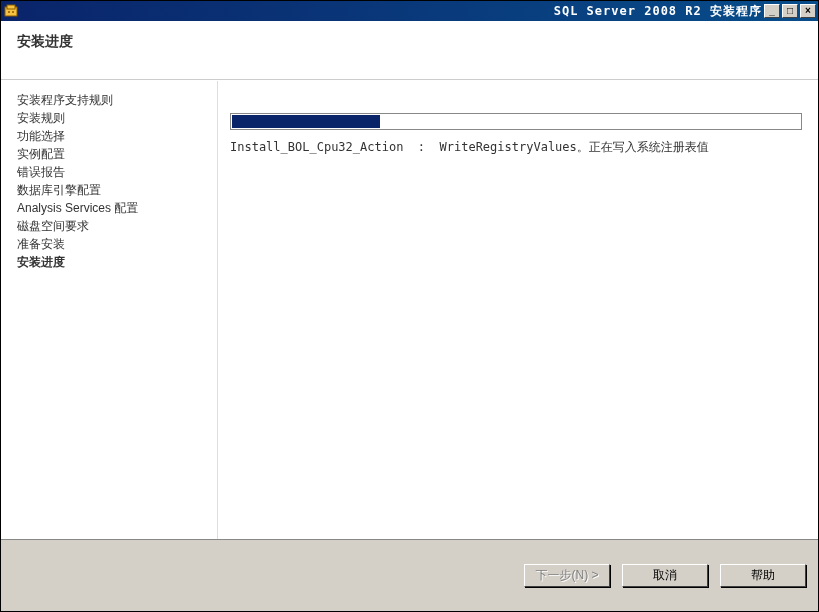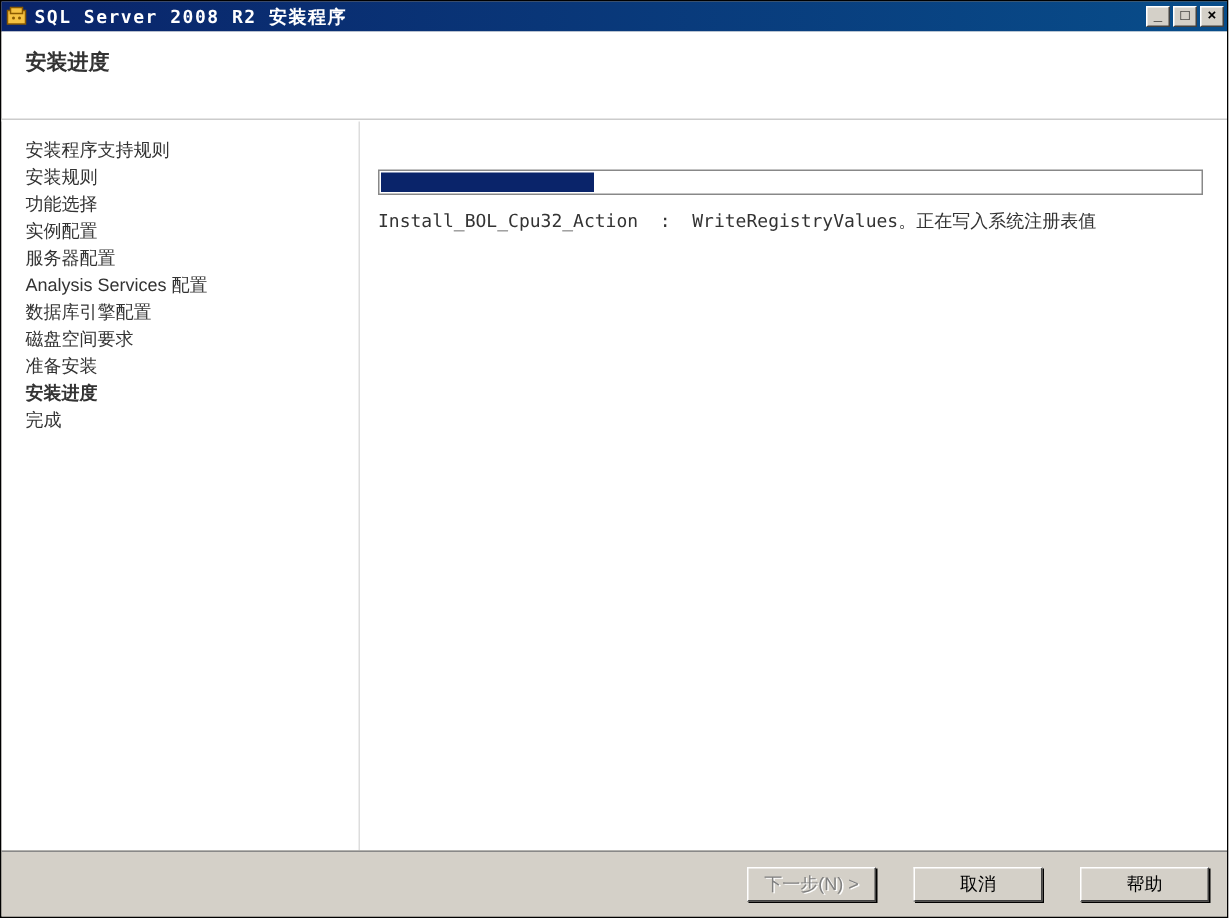--- a/index.html
+++ b/index.html
@@ -31,20 +31,21 @@
 .titlebar .icon {
   width: 16px; height: 16px;
   margin-right: 4px;
   display: flex; align-items: center; justify-content: center;
 }
 .titlebar .title {
   flex: 1;
   font-family: "SimSun","宋体",monospace;
   font-size: 12px;
   letter-spacing: 1px;
+  text-align: right;
 }
 .titlebar .ctrls { display: flex; }
 .titlebar .ctrl {
   width: 16px; height: 14px;
   background: #d4d0c8;
   border: 1px solid #fff;
   border-right-color:#404040; border-bottom-color:#404040;
   margin-left: 2px;
   color: #000;
   font-family: Arial, sans-serif;
@@ -62,21 +63,21 @@
   font-weight: bold;
   color: #333;
 }
 .body {
   flex:1;
   display:flex;
   background:#fff;
   border-top:1px solid #fff;
 }
 .sidebar {
-  width: 239px;
+  width: 217px;
   padding: 10px 0 0 16px;
   border-right: 1px solid #ddd;
 }
 .sidebar .step {
   font-size: 12px;
   color: #333;
   line-height: 18px;
   padding: 0;
 }
 .sidebar .step.current { font-weight: bold; }
@@ -99,24 +100,24 @@
 .status {
   margin-top: 9px;
   font-family: "SimSun","宋体",monospace;
   font-size: 12px;
   color:#333;
   white-space: pre;
 }
 .footer {
   border-top: 1px solid #888;
   background:#d4d0c8;
-  padding: 10px 12px;
+  padding: 24px 12px;
   display:flex;
   justify-content:flex-end;
-  gap:25px;
+  gap:12px;
 }
 .btn {
   min-width: 86px;
   height: 23px;
   background:#d4d0c8;
   border:1px solid #404040;
   border-top-color:#fff; border-left-color:#fff;
   box-shadow: 1px 1px 0 #000;
   font-size:12px;
   font-family:"SimSun","宋体",sans-serif;
@@ -150,27 +151,26 @@
   <div class="header">
     <h1>安装进度</h1>
   </div>
 
   <div class="body">
     <div class="sidebar" id="sidebar">
         <div class="step">安装程序支持规则</div>
         <div class="step">安装规则</div>
         <div class="step">功能选择</div>
         <div class="step">实例配置</div>
-        <div class="step">服务器配置</div>
+        <div class="step">错误报告</div>
+        <div class="step">数据库引擎配置</div>
         <div class="step">Analysis Services 配置</div>
-        <div class="step">数据库引擎配置</div>
         <div class="step">磁盘空间要求</div>
         <div class="step">准备安装</div>
         <div class="step current">安装进度</div>
-        <div class="step">完成</div>
       </div>
     <div class="main">
       <div class="progress-outer">
         <div class="progress-inner" id="pbar" style="width: 26%;"></div>
       </div>
       <div class="status">Install_BOL_Cpu32_Action  :  WriteRegistryValues。正在写入系统注册表值</div>
     </div>
   </div>
 
   <div class="footer">

